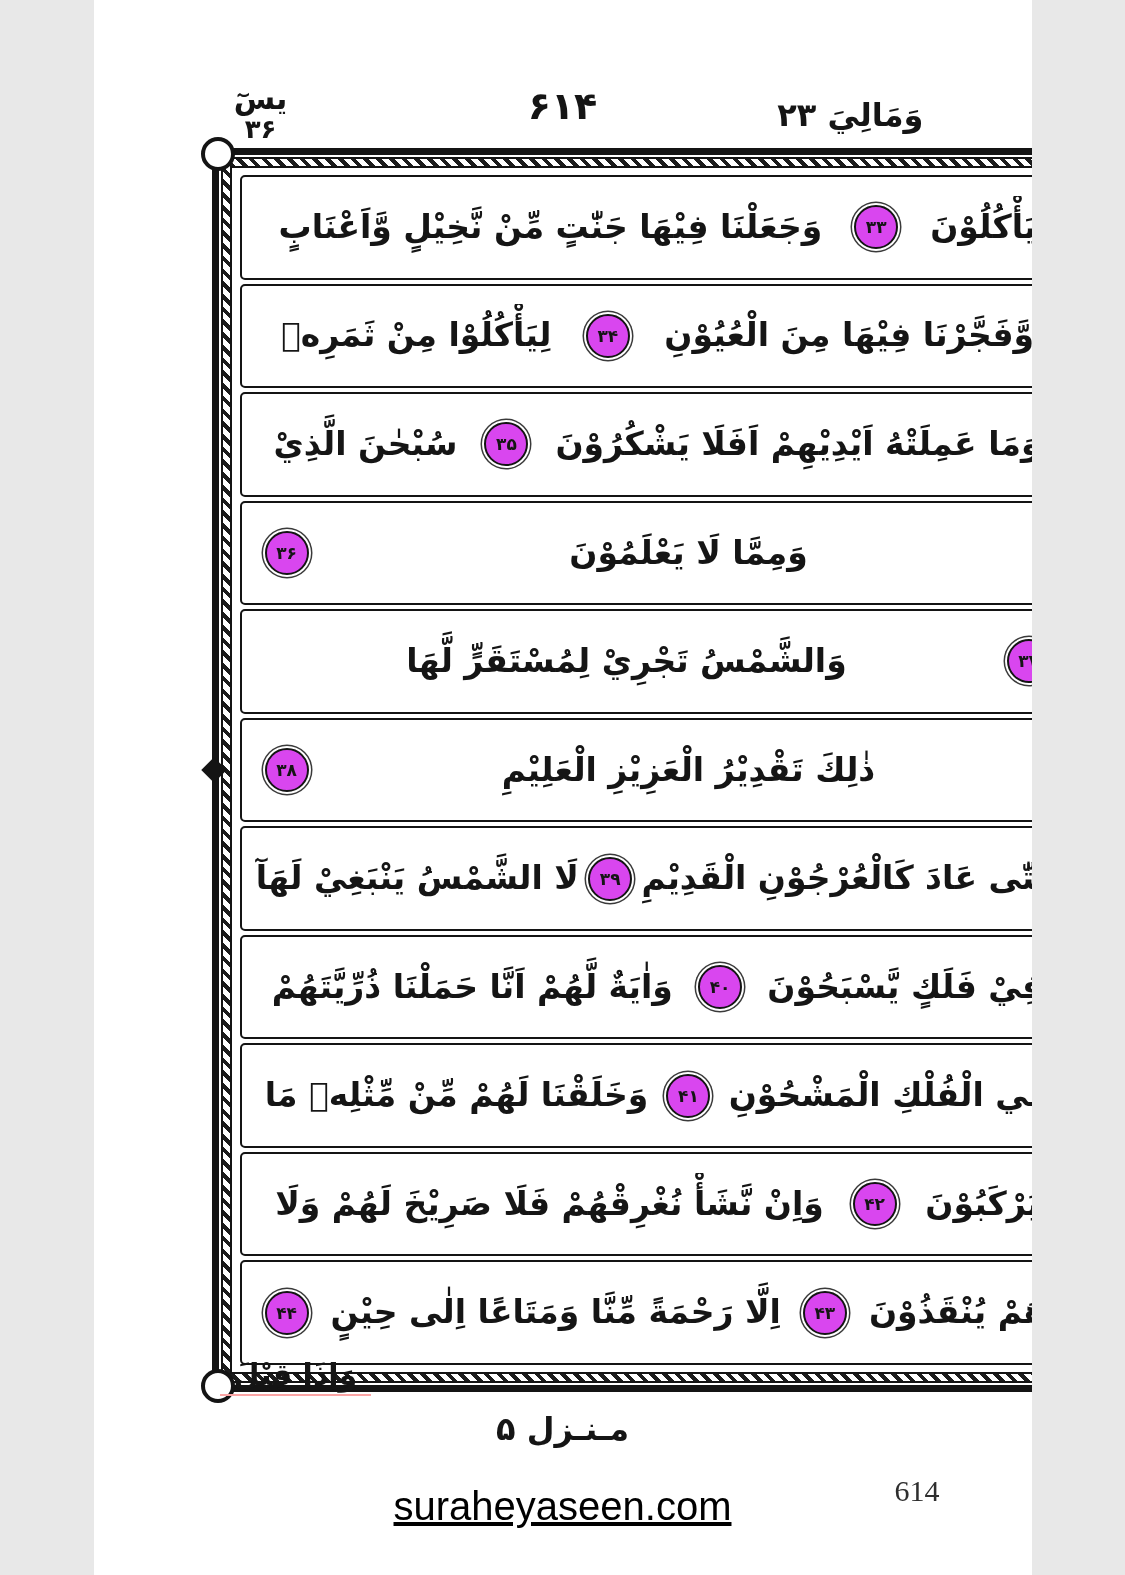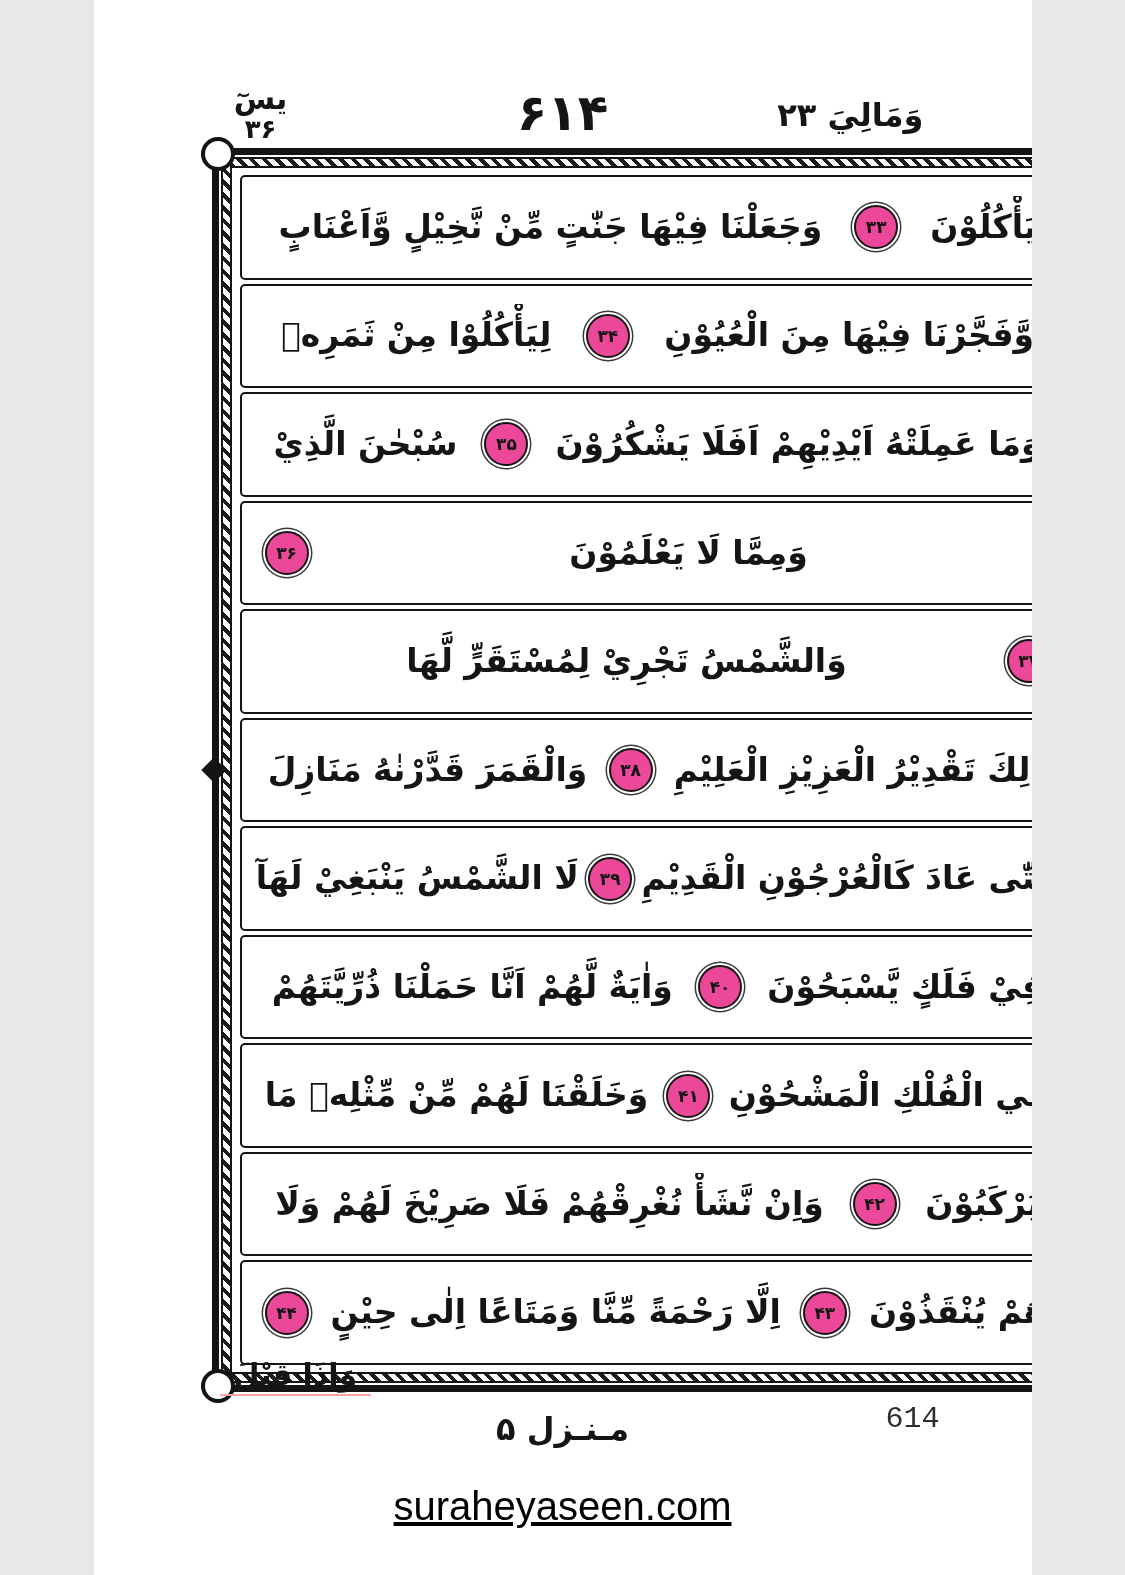--- a/index.html
+++ b/index.html
@@ -15,21 +15,21 @@
   }
   
   .surah-block {
     position:absolute; top:82px; left:92px;
     width:150px; text-align:center; direction:rtl;
   }
   .surah-name { font-size:30px; font-weight:bold; line-height:1.1; }
   .surah-num  { font-size:26px; font-weight:bold; line-height:1.15; }
   .page-num-ar {
     position:absolute; top:84px; left:50%; transform:translateX(-50%);
-    font-size:50px; font-weight:bold; direction:rtl;
+    font-size:38px; font-weight:bold; direction:rtl;
   }
   .juz-label {
     position:absolute; top:96px; right:108px;
     font-size:32px; font-weight:bold; direction:rtl; white-space:nowrap;
   }
   
   .frame-outer {
     position:absolute; left:118px; top:148px; width:892px; height:1244px;
     border:7px solid #141414; border-radius:8px; padding:2px;
     background:#fff;
@@ -79,37 +79,37 @@
     line-height:1.9;
   }
   .verse {
     flex:0 0 auto;
     width:44px; height:44px;
     border:2.5px solid #141414; border-radius:50%;
     box-shadow:0 0 0 2px #ffffff, 0 0 0 3.5px #3a3a3a;
     display:flex; align-items:center; justify-content:center;
     font-size:17px; font-weight:bold;
     margin:0 9px;
-    background:#ec4899;
+    background:#d946ef;
   }
   
   .catchword {
     position:absolute; top:1355px; left:126px;
     font-size:30px; font-weight:bold; direction:rtl;
     padding:2px 14px;
     border-bottom:2px solid #fca5a5;
   }
   .manzil {
     position:absolute; top:1410px; left:50%; transform:translateX(-50%);
     font-size:32px; font-weight:bold; direction:rtl;
   }
   .page-num-en {
-    position:absolute; top:1402px; right:92px;
+    position:absolute; top:1474px; right:92px;
     font-size:30px; color:#2e2e2e;
-    font-family:Liberation Mono, monospace;
+    font-family:Liberation Serif, serif;
   }
   .weblink-wrap {
     position:absolute; top:1484px; left:0; width:100%;
     text-align:center;
   }
   .weblink-wrap a {
     font-size:40px; color:#000;
     text-decoration:underline;
     font-family:"Liberation Sans", sans-serif;
   }
@@ -155,21 +155,20 @@
               <span class="seg">وَمِمَّا لَا يَعْلَمُوْنَ</span>
               <span class="verse">۳۶</span>
             </div>
             <div class="line">
               <span class="verse">۳۷</span>
               <span class="seg">وَالشَّمْسُ تَجْرِيْ لِمُسْتَقَرٍّ لَّهَا</span>
             </div>
             <div class="line">
               <span class="seg">ذٰلِكَ تَقْدِيْرُ الْعَزِيْزِ الْعَلِيْمِ</span>
               <span class="verse">۳۸</span>
-              <span class="seg">وَالْقَمَرَ قَدَّرْنٰهُ مَنَازِلَ</span>
             </div>
             <div class="line">
               <span class="seg">حَتّٰى عَادَ كَالْعُرْجُوْنِ الْقَدِيْمِ</span>
               <span class="verse">۳۹</span>
               <span class="seg">لَا الشَّمْسُ يَنْبَغِيْ لَهَآ</span>
             </div>
             <div class="line">
               <span class="seg">فِيْ فَلَكٍ يَّسْبَحُوْنَ</span>
               <span class="verse">۴۰</span>
               <span class="seg">وَاٰيَةٌ لَّهُمْ اَنَّا حَمَلْنَا ذُرِّيَّتَهُمْ</span>

